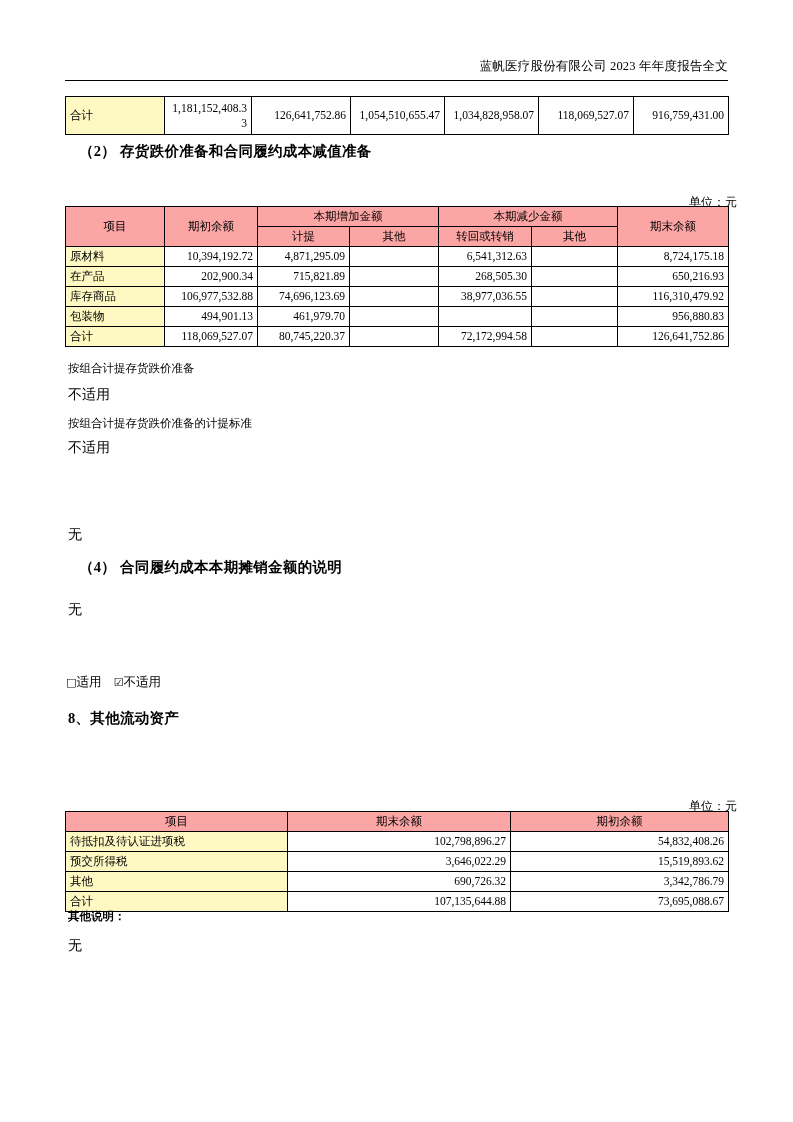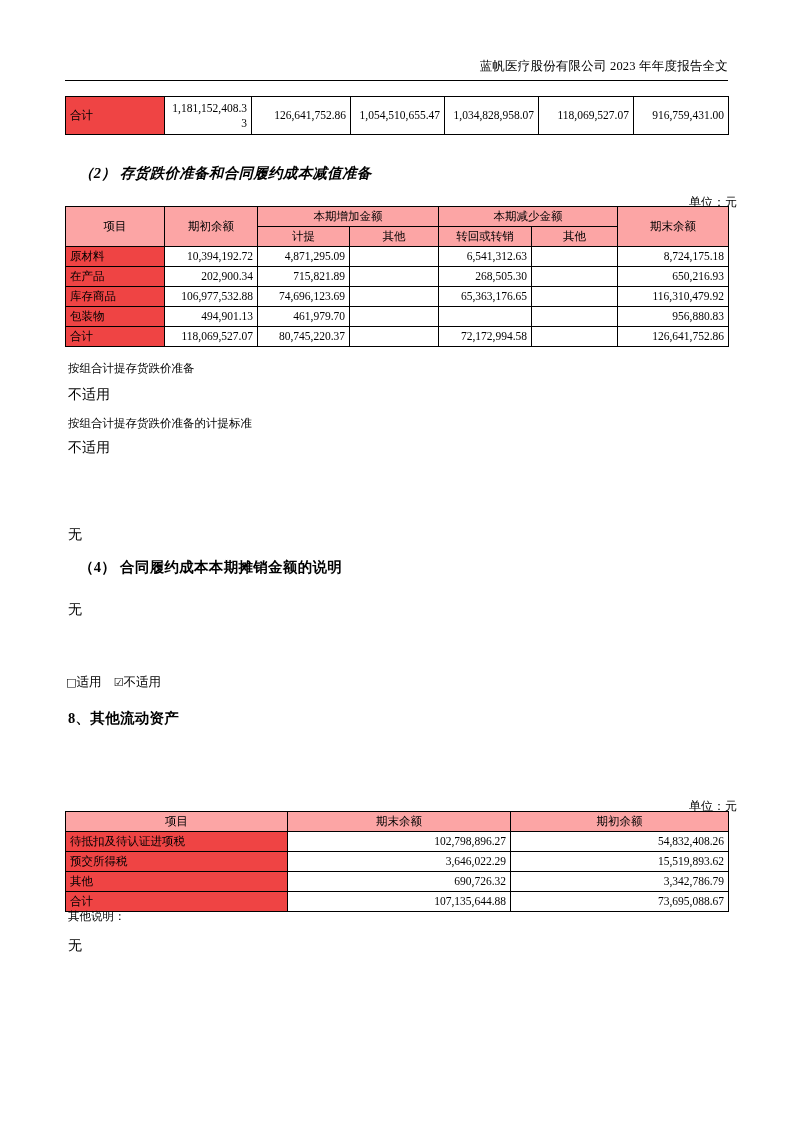--- a/index.html
+++ b/index.html
@@ -99,21 +99,21 @@
     vertical-align: middle;
     font-weight: normal;
     line-height: 15px;
     word-wrap: break-word;
   }
   .cell-head {
     background: #fca5a5;
     text-align: center;
   }
   .cell-label {
-    background: #ef4444;
+    background: #fef9c3;
     text-align: left;
   }
   .cell-num {
     text-align: right;
     background: #ffffff;
   }
   .cell-blank {
     background: #ffffff;
   }
 
@@ -146,21 +146,21 @@
           <td class="cell-num">126,641,752.86</td>
           <td class="cell-num">1,054,510,655.47</td>
           <td class="cell-num">1,034,828,958.07</td>
           <td class="cell-num">118,069,527.07</td>
           <td class="cell-num">916,759,431.00</td>
         </tr>
       </tbody>
     </table>
   </div>
 
-  <div class="abs h-num" style="left:65px; top:163px; width:663px;font-style:italic;">（2）  存货跌价准备和合同履约成本减值准备</div>
+  <div class="abs h-num" style="left:65px; top:141px; width:663px;">（2）  存货跌价准备和合同履约成本减值准备</div>
 
   <div class="abs unit-line" style="left:65px; top:185px; width:663px;">单位：元</div>
 
   <div class="abs" style="left:65px; top:206px;">
     <table class="doc-table">
       <colgroup>
         <col style="width:99px">
           <col style="width:93px">
           <col style="width:92px">
         <col style="width:89px">
@@ -200,21 +200,21 @@
           <td class="cell-blank"></td>
           <td class="cell-num">268,505.30</td>
           <td class="cell-blank"></td>
           <td class="cell-num">650,216.93</td>
         </tr>
         <tr>
           <td class="cell-label">库存商品</td>
           <td class="cell-num">106,977,532.88</td>
           <td class="cell-num">74,696,123.69</td>
           <td class="cell-blank"></td>
-          <td class="cell-num">65,363,176.65</td>
+          <td class="cell-num">38,977,036.55</td>
           <td class="cell-blank"></td>
           <td class="cell-num">116,310,479.92</td>
         </tr>
         <tr>
           <td class="cell-label">包装物</td>
           <td class="cell-num">494,901.13</td>
           <td class="cell-num">461,979.70</td>
           <td class="cell-blank"></td>
           <td class="cell-blank"></td>
           <td class="cell-blank"></td>
@@ -285,16 +285,16 @@
         </tr>
         <tr>
           <td class="cell-label">合计</td>
           <td class="cell-num">107,135,644.88</td>
           <td class="cell-num">73,695,088.67</td>
         </tr>
       </tbody>
     </table>
   </div>
 
-  <div class="abs p-small" style="left:68px; top:908px;">其他说明：</div>
+  <div class="abs p-small" style="left:68px; top:908px;font-weight:bold;">其他说明：</div>
   <div class="abs p-normal" style="left:68px; top:936px;">无</div>
 
 </div>
 
 </body></html>

